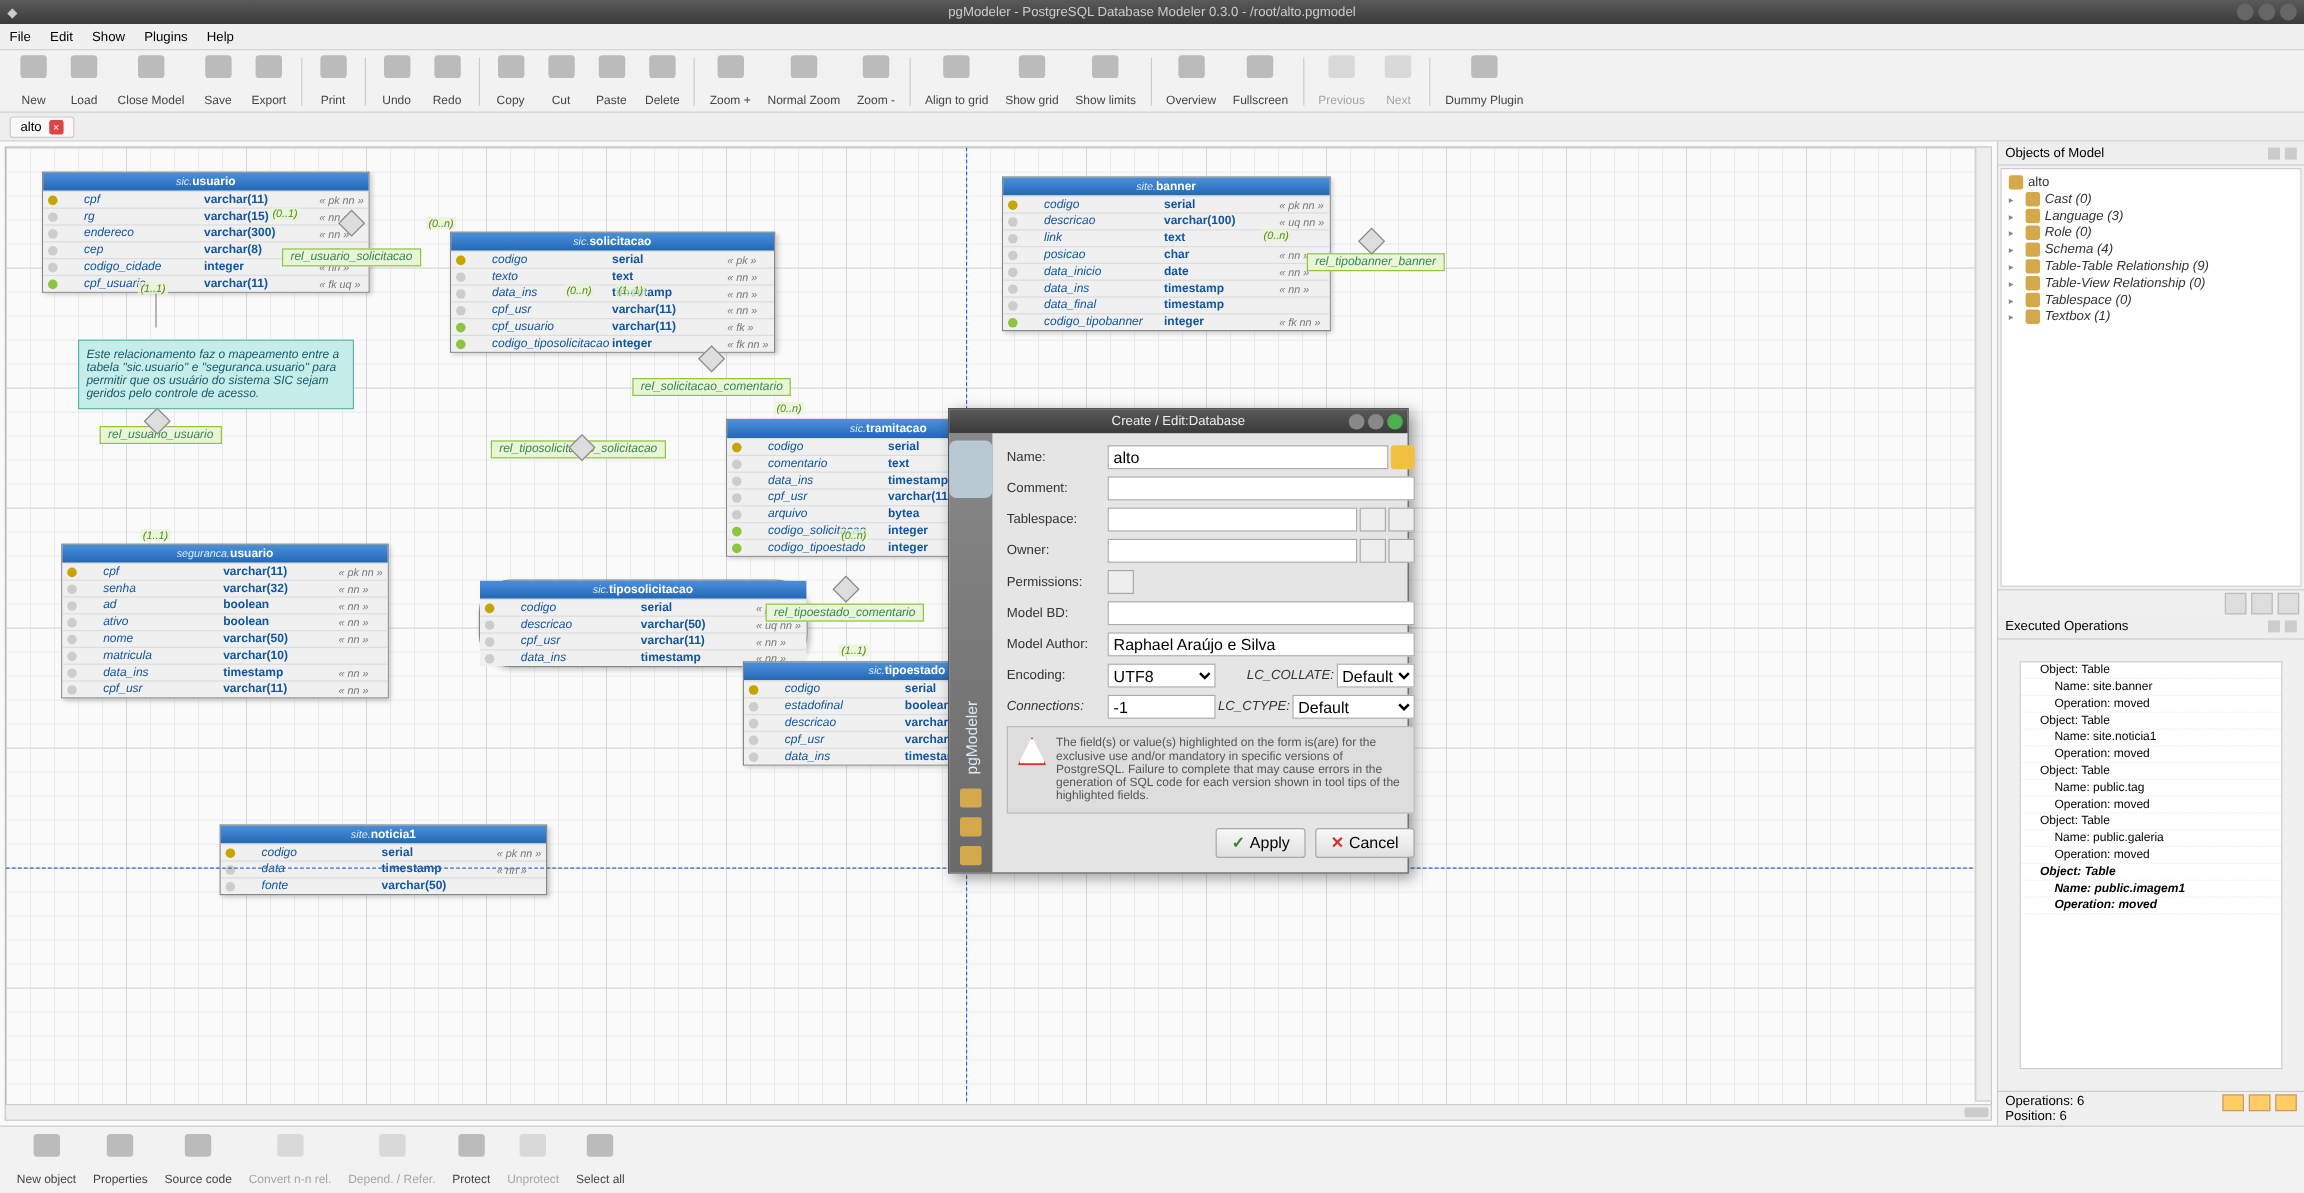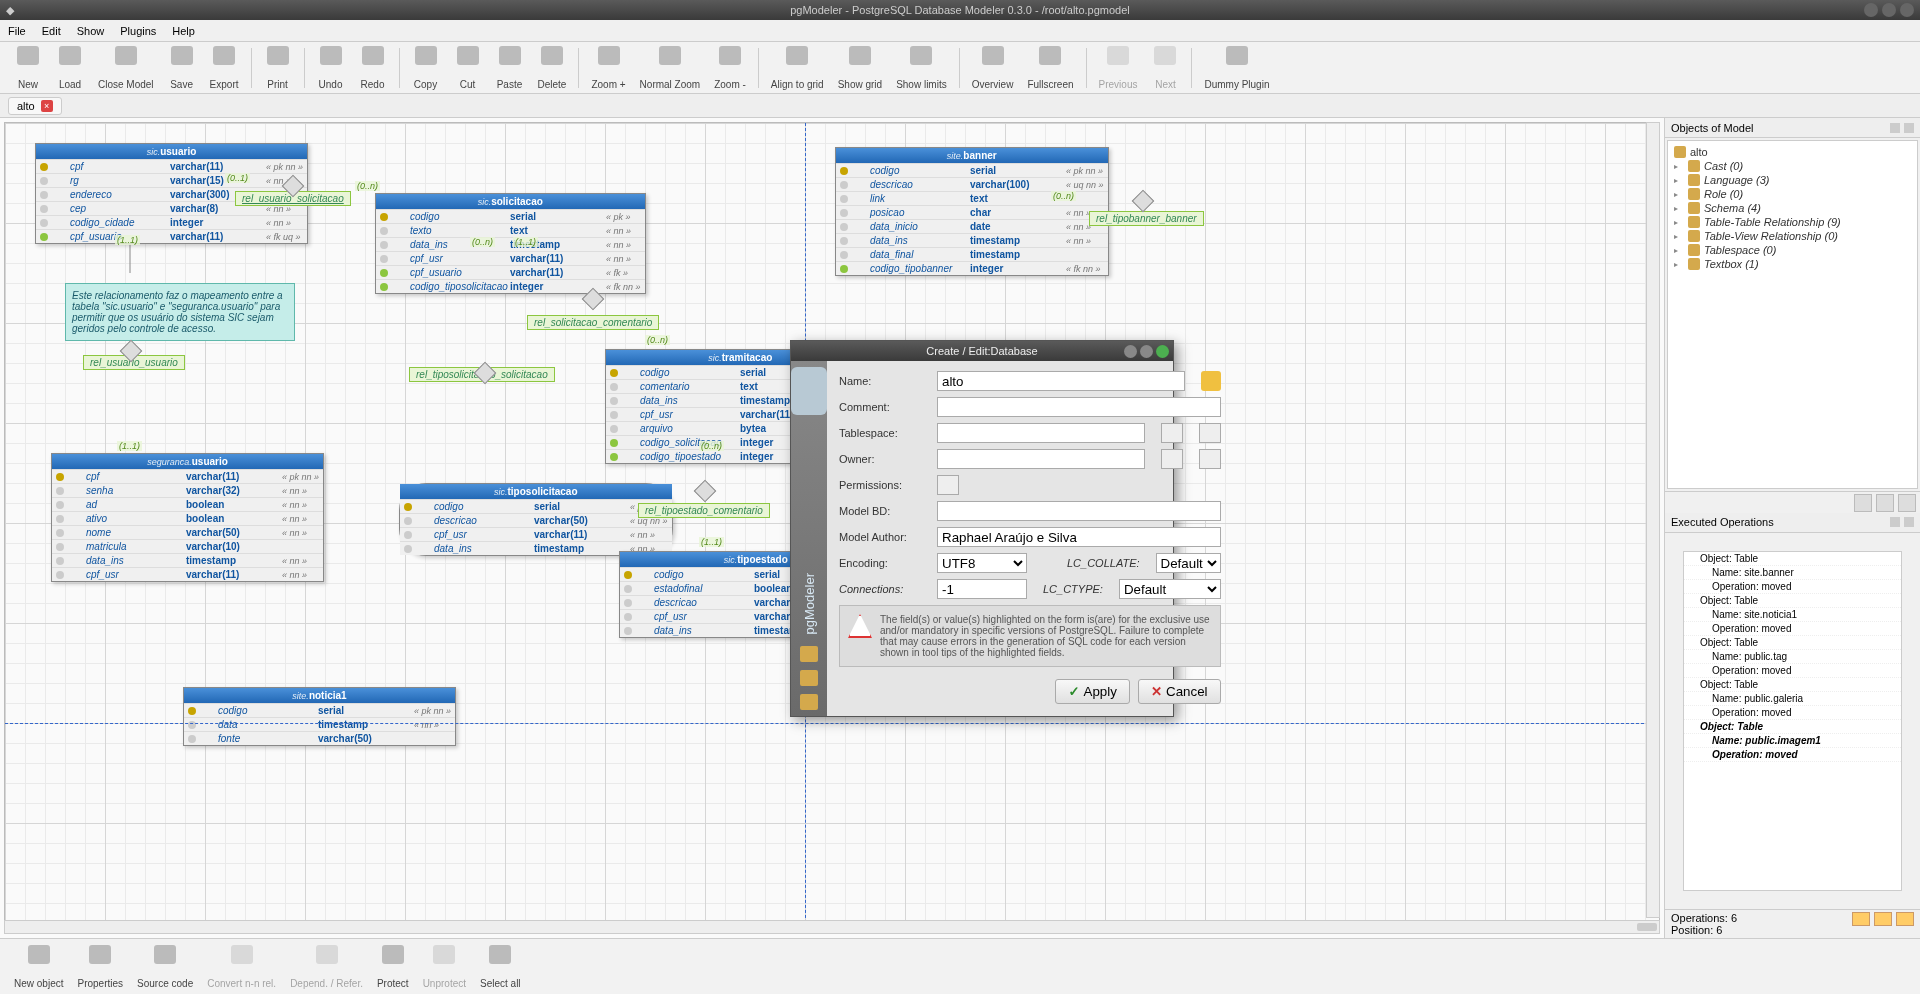--- a/index.html
+++ b/index.html
@@ -95,21 +95,21 @@
 .dialog { position: absolute; left: 790px; top: 340px; width: 384px; background: #e5e5e5; border: 1px solid #555; box-shadow: 4px 4px 12px rgba(0,0,0,0.4); font-size: 11px; }
 .dlg-title { height: 20px; background: linear-gradient(#5a5a5a,#3a3a3a); color: #eee; display: flex; align-items: center; justify-content: center; position: relative; }
 .dlg-title .wc { position: absolute; right: 4px; display: flex; gap: 3px; }
 .dlg-title .wc span { width: 13px; height: 13px; border-radius: 50%; }
 .dlg-body { display: flex; }
 .dlg-side { width: 44px; background: linear-gradient(#888,#6a6a6a); display: flex; flex-direction: column; align-items: center; padding: 6px 0; gap: 8px; }
 .dlg-side .elephant { width: 36px; height: 48px; background: #b8c9d4; border-radius: 6px; }
 .dlg-side .logo-txt { writing-mode: vertical-rl; transform: rotate(180deg); color: #d8e8f4; font-size: 13px; margin-top: auto; padding: 4px 0; }
 .dlg-side .side-ico { width: 18px; height: 16px; background: #d4a94c; border-radius: 2px; }
 .dlg-form { flex: 1; padding: 10px 12px; }
-.frow { display: flex; align-items: center; margin-bottom: 6px; gap: 16px; }
+.frow { display: flex; align-items: center; margin-bottom: 6px; gap: 2px; }
 .frow label { width: 82px; color: #333; }
 .frow label.italic { font-style: italic; }
 .frow input[type=text] { flex: 1; height: 20px; border: 1px solid #aaa; padding: 0 4px; background: #fff; }
 .frow select { height: 20px; border: 1px solid #aaa; background: #fff; }
 .frow .btn-sm { width: 22px; height: 20px; background: #eee; border: 1px solid #aaa; cursor: pointer; }
 .frow .db-ico { width: 20px; height: 20px; background: #f0c040; border-radius: 3px; }
 .dlg-warn { display: flex; gap: 8px; padding: 8px; background: #ddd; border: 1px solid #bbb; margin: 6px 0; font-size: 10px; color: #555; }
 .dlg-warn .wicon { width: 24px; height: 24px; background: #fff; border: 2px solid #d33; position: relative; flex-shrink: 0; clip-path: polygon(50% 0, 100% 100%, 0 100%); }
 .dlg-btns { display: flex; justify-content: flex-end; gap: 8px; padding: 6px 0 2px; }
 .dlg-btns button { padding: 4px 12px; background: linear-gradient(#f8f8f8,#e0e0e0); border: 1px solid #aaa; border-radius: 3px; cursor: pointer; display: flex; align-items: center; gap: 4px; }
@@ -561,21 +561,21 @@
             <span class="type">timestamp</span>
             <span class="constr">« nn »</span>
           </div>
           <div class="row">
             <span class="dot reg"></span>
             <span class="name">fonte</span>
             <span class="type">varchar(50)</span>
             <span class="constr"></span>
           </div>
         </div>
-        <div class="rel-label" style="left: 230px; top: 68px; text-decoration: underline;">rel_usuario_solicitacao</div>
+        <div class="rel-label" style="left: 230px; top: 84px;">rel_usuario_solicitacao</div>
         <div class="rel-label" style="left: 78px; top: 232px;">rel_usuario_usuario</div>
         <div class="rel-label" style="left: 522px; top: 192px;">rel_solicitacao_comentario</div>
         <div class="rel-label" style="left: 404px; top: 244px;">rel_tiposolicitacao_solicitacao</div>
         <div class="rel-label" style="left: 633px; top: 380px;">rel_tipoestado_comentario</div>
         <div class="rel-label" style="left: 1084px; top: 88px;">rel_tipobanner_banner</div>
         <div class="card" style="left: 220px; top: 50px;">(0..1)</div>
         <div class="card" style="left: 350px; top: 58px;">(0..n)</div>
         <div class="card" style="left: 465px; top: 114px;">(0..n)</div>
         <div class="card" style="left: 508px; top: 114px;">(1..1)</div>
         <div class="card" style="left: 110px; top: 112px;">(1..1)</div>

